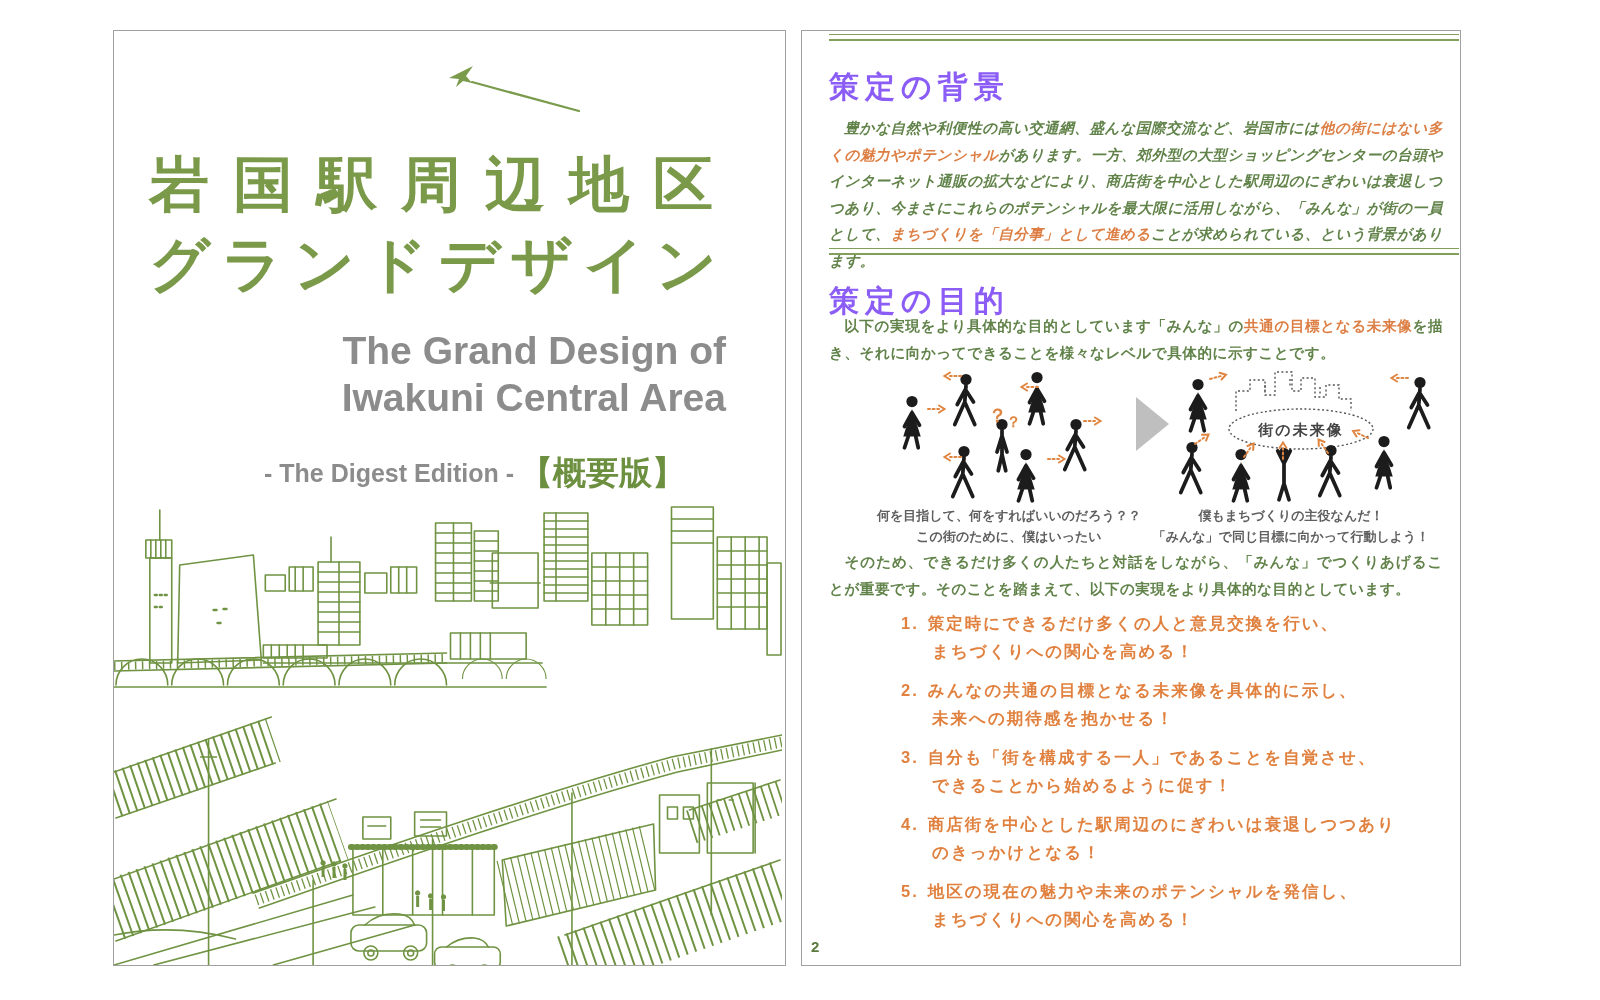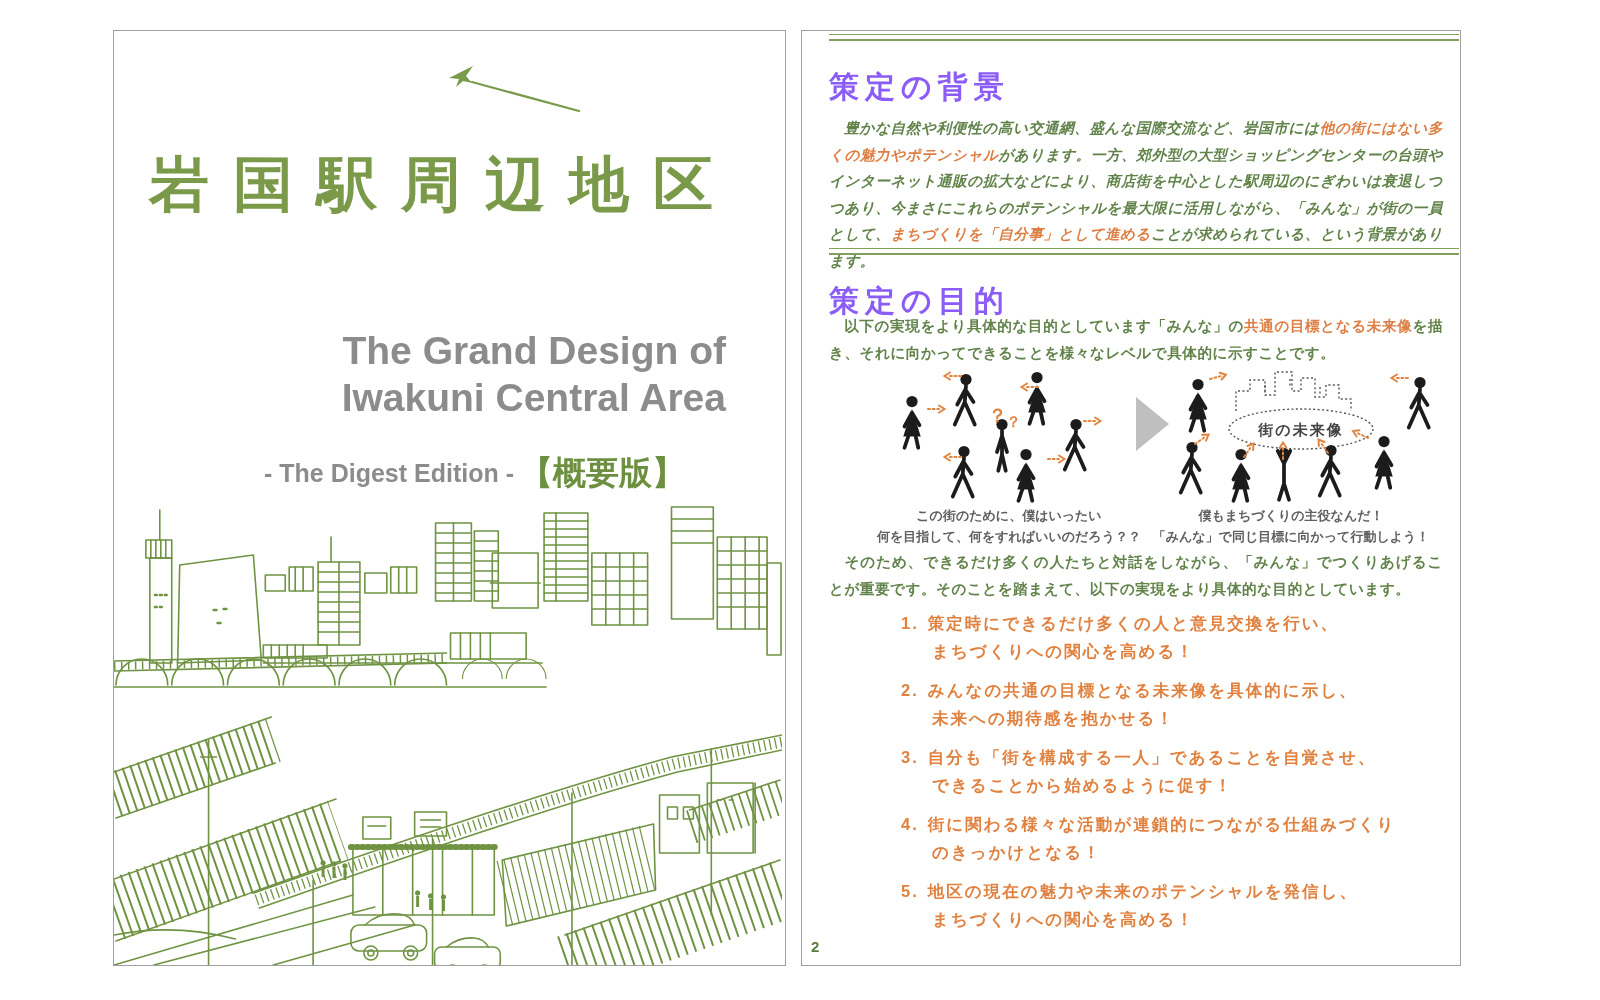--- a/index.html
+++ b/index.html
@@ -62,20 +62,21 @@
 <div id="canvas">
 
   <div class="page" id="cover-page">
 
     <svg id="airplane-svg" viewBox="0 0 160 62">
       <path d="M34,10 L10,22 L20,23 L17,31 L24,25 L33,27 L27,20 Z" fill="#7a9a4c" stroke="none"></path>
       <path d="M33,26 L140,55" stroke="#7a9a4c" stroke-width="2.2" fill="none" stroke-linecap="round"></path>
     </svg>
 
     <div class="cover-title" id="cover-title-1">岩国駅周辺地区</div>
+    <div class="cover-title" id="cover-title-2">グランドデザイン</div>
 
     <div id="cover-en">
       <div>The Grand Design of</div>
       <div>Iwakuni Central Area</div>
     </div>
 
     <div id="edition-row">
       <span id="edition-en">- The Digest Edition -</span>
       <span id="edition-jp">【概要版】</span>
     </div>
@@ -342,22 +343,22 @@
           <path class="fig" d="M0,-17 L-1,-4 L-9,14 M-1,-4 L7,14 M-0.5,-14 L-7,-2 M-0.5,-14 L6,-4"></path>
         </g>
         <g class="oarrow" transform="translate(588,11) rotate(180)">
           <path d="M0,0 h11" stroke-dasharray="2 2.6"></path>
             <path d="M11,-3.5 L16.5,0 L11,3.5"></path>
         </g>
       </g>
     </svg>
 
     <div class="caption" id="caption-left">
+      <div>何を目指して、何をすればいいのだろう？？</div>
       <div>この街のために、僕はいったい</div>
-      <div>何を目指して、何をすればいいのだろう？？</div>
     </div>
     <div class="caption" id="caption-right">
       <div>僕もまちづくりの主役なんだ！</div>
       <div>「みんな」で同じ目標に向かって行動しよう！</div>
     </div>
 
     <p class="body-text" id="para-follow-up"><span class="seg-g">　そのため、できるだけ多くの人たちと対話をしながら、「みんな」でつくりあげることが重要です。そのことを踏まえて、以下の実現をより具体的な目的としています。</span></p>
 
     <div id="objectives">
         <div class="obj-item">
@@ -366,21 +367,21 @@
         </div>
         <div class="obj-item">
           <div class="obj-l1"><span class="obj-num">2.</span><span>みんなの共通の目標となる未来像を具体的に示し、</span></div>
           <div class="obj-l2">未来への期待感を抱かせる！</div>
         </div>
         <div class="obj-item">
           <div class="obj-l1"><span class="obj-num">3.</span><span>自分も「街を構成する一人」であることを自覚させ、</span></div>
           <div class="obj-l2">できることから始めるように促す！</div>
         </div>
         <div class="obj-item">
-          <div class="obj-l1"><span class="obj-num">4.</span><span>街に関わる様々な活動が連鎖的につながる仕組みづくり</span></div>
+          <div class="obj-l1"><span class="obj-num">4.</span><span>商店街を中心とした駅周辺のにぎわいは衰退しつつあり</span></div>
           <div class="obj-l2">のきっかけとなる！</div>
         </div>
         <div class="obj-item">
           <div class="obj-l1"><span class="obj-num">5.</span><span>地区の現在の魅力や未来のポテンシャルを発信し、</span></div>
           <div class="obj-l2">まちづくりへの関心を高める！</div>
         </div>
       </div>
 
     <div id="page-number">2</div>
   </div>

